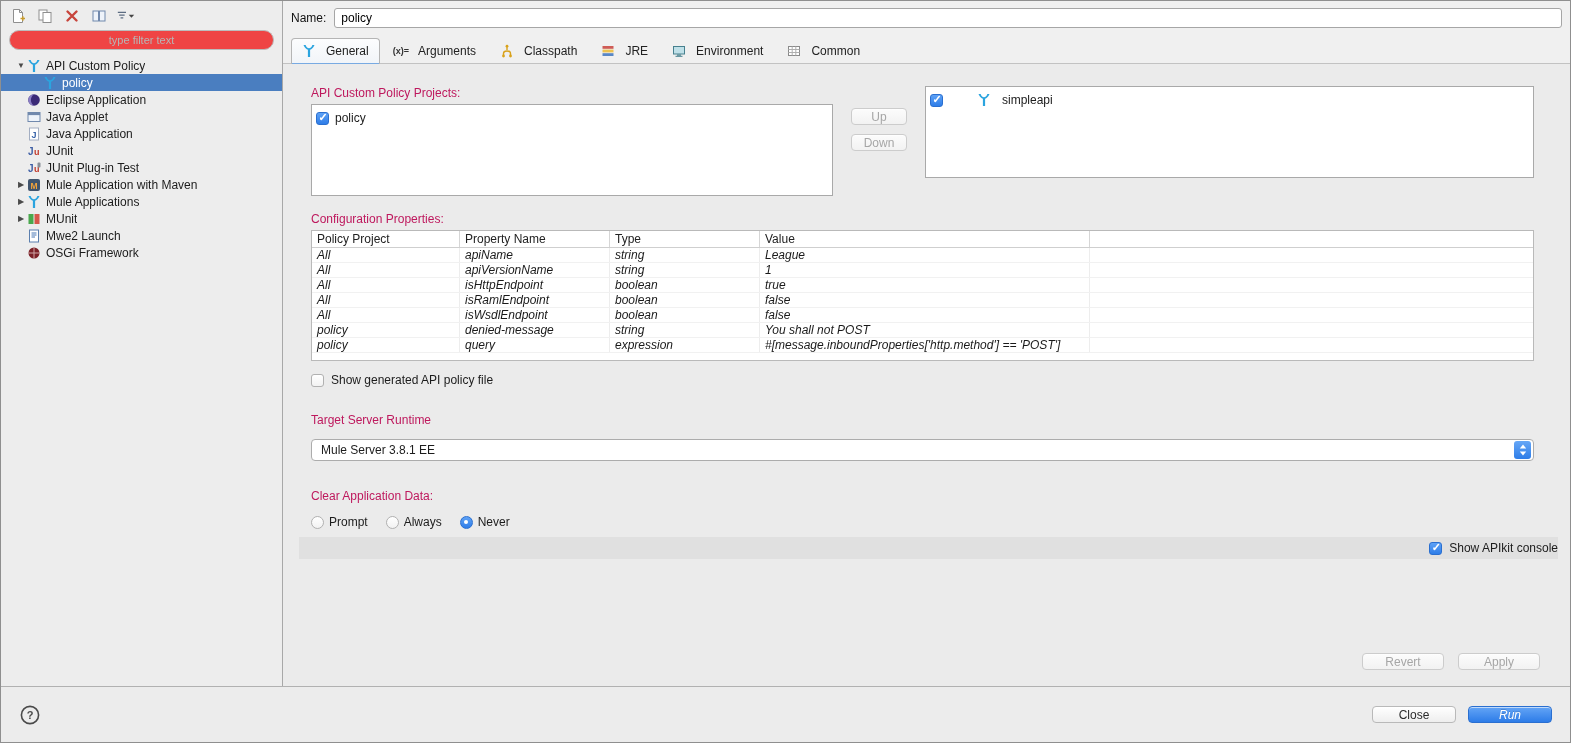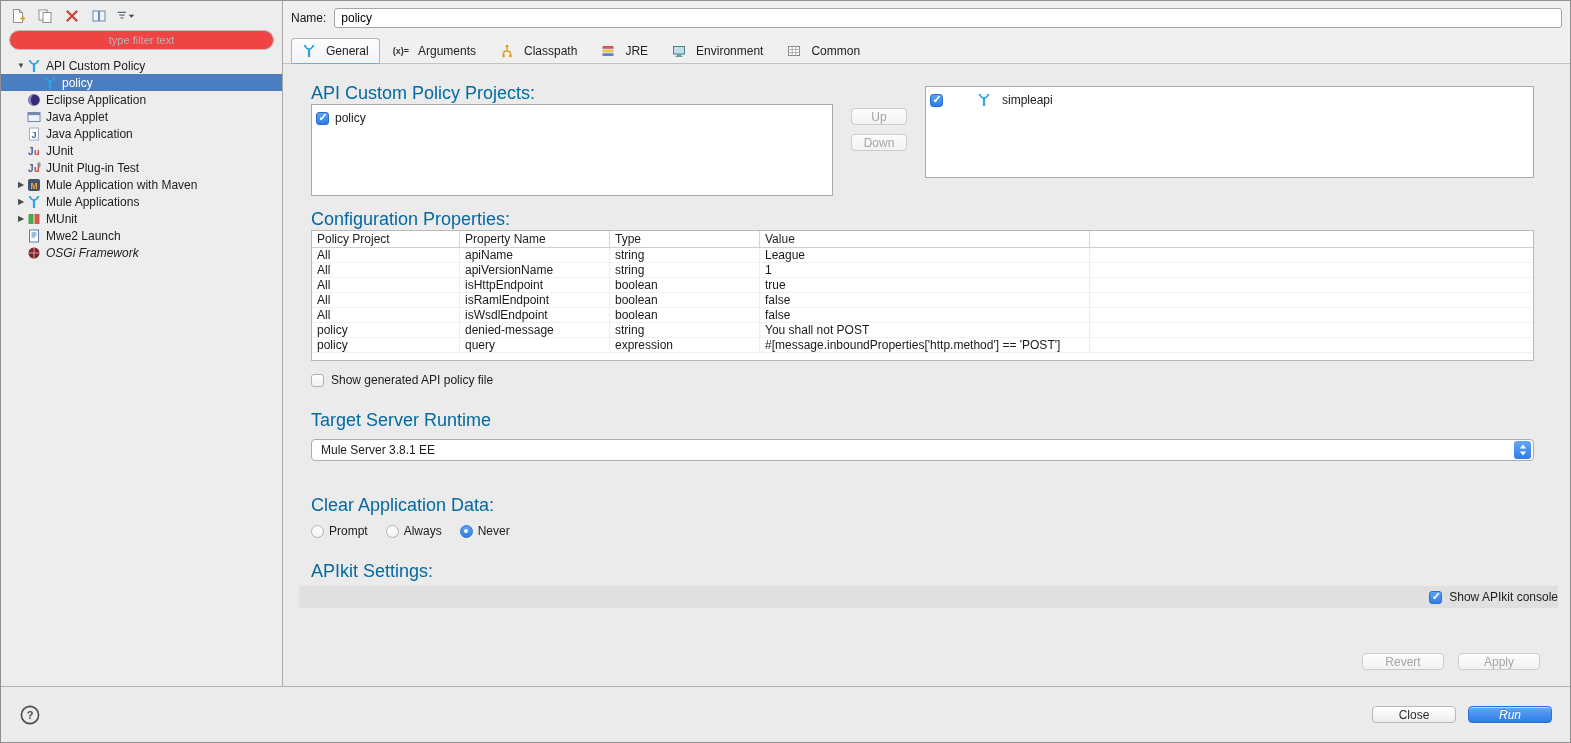--- a/index.html
+++ b/index.html
@@ -41,21 +41,21 @@
                 padding:0 6px; font-size:12px; font-family:"Liberation Sans",sans-serif; outline:none; }
   .tabs { display:flex; align-items:flex-end; height:31px; padding:0 0 0 8px; gap:2px;
           border-bottom:1px solid #c2c2c2; }
   .tab { display:flex; align-items:center; gap:5px; padding:5px 10px 6px; color:#222;
          border:1px solid transparent; border-bottom:none; border-radius:4px 4px 0 0;
          position:relative; margin-bottom:-1px; cursor:default; }
   .tab.active { background:linear-gradient(#fcfdfe,#f1f4f8); border-color:#b5b5b5; }
   .tab.active::after { content:''; position:absolute; left:0; right:0; bottom:-1px; height:2px; background:#78aae2; }
 
   .content { flex:1; position:relative; background:#ebebeb; padding:22px 36px 0 28px; overflow:hidden; }
-  .field-label { font-size:18px; color:#0369a1; line-height:14px; }
+  .field-label { font-size:12px; color:#be185d; line-height:14px; }
 
   .lists-row { display:flex; gap:10px; }
   .col-left { width:522px; }
   .col-right { flex:1; min-width:0; }
   .lists-row .field-label { margin-bottom:4px; }
   .listbox { height:92px; background:#fff; border:1px solid #a9a9a9; padding:4px 4px; overflow:hidden; }
   .list-item { display:flex; align-items:center; gap:6px; height:18px; }
   .tree-indent { width:22px; flex:0 0 22px; }
 
   .updown { width:72px; display:flex; flex-direction:column; gap:9px; align-items:center; padding-top:22px; }
@@ -71,38 +71,38 @@
 
   .cfg-label { margin-top:16px; margin-bottom:4px; }
   .table { height:131px; background:#fff; border:1px solid #b9b9b9; overflow:hidden; }
   .thead, .trowt { display:grid; grid-template-columns:148px 150px 150px 330px 1fr; }
   .thead { height:17px; border-bottom:1px solid #cfcfcf; }
   .th { padding:0 5px; border-right:1px solid #d6d6d6; display:flex; align-items:center;
         color:#222; overflow:hidden; white-space:nowrap; }
   .th:last-child { border-right:none; }
   .trowt { height:15px; border-bottom:1px solid #f1f1f1; }
   .td { padding:0 5px; border-right:1px solid #ededed; line-height:15px; white-space:nowrap;
-        overflow:hidden; color:#1a1a1a; }
+        overflow:hidden; color:#1a1a1a;font-style:italic; }
   .td:last-child { border-right:none; }
 
   .cb { width:13px; height:13px; flex:0 0 13px; border-radius:3px; display:inline-block; position:relative; }
   .cb.unchecked { background:linear-gradient(#ffffff,#f2f2f2); border:1px solid #b1b1b1; }
   .cb.checked { background:linear-gradient(#5ea2f6,#2e7de8); border:1px solid #2a6fd0; }
   .cb.checked::after { content:'✓'; position:absolute; left:1.5px; top:-1.5px; color:#fff; font-size:11px; font-weight:bold; }
 
   .check-row { margin-top:12px; display:flex; align-items:center; gap:7px; width:max-content; }
 
   .section-label.ts { margin-top:26px; }
   .combo { margin-top:12px; height:22px; background:#fff; border:1px solid #acacac; border-radius:4px;
            display:flex; align-items:center; justify-content:space-between; padding:0 2px 0 9px; }
   .combo-stepper { width:17px; height:18px; border-radius:3px; background:linear-gradient(#66a7f6,#2e7de8);
                    display:flex; align-items:center; justify-content:center; }
   .combo-stepper svg { width:8px; height:12px; }
 
-  .section-label.cad { margin-top:37px; }
+  .section-label.cad { margin-top:28px; }
   .radios { margin-top:12px; display:flex; gap:18px; }
   .radio { display:flex; align-items:center; gap:5px; }
   .rb { width:13px; height:13px; border-radius:50%; position:relative; flex:0 0 13px; }
   .rb.off { background:linear-gradient(#ffffff,#f2f2f2); border:1px solid #b1b1b1; }
   .rb.on { background:linear-gradient(#5ea2f6,#2e7de8); border:1px solid #2a6fd0; }
   .rb.on::after { content:''; position:absolute; left:3.5px; top:3.5px; width:4px; height:4px;
                   border-radius:50%; background:#fff; }
 
   .section-label.apik { margin-top:26px; }
   .stripe { margin:8px -24px 0 -12px; height:22px; background:#e0e0e0; display:flex; align-items:center;
@@ -263,21 +263,21 @@
           <div class="trow" style="padding-left: 14px;">
             <span class="twist"></span>
             <span class="ic">
               <svg viewBox="0 0 14 14">
                 <rect x="2.5" y="1" width="9" height="12" fill="#fff" stroke="#5b7fae"></rect>
                 <path d="M4.5 4h5M4.5 6h5M4.5 8h3.5" stroke="#4a78b5" stroke-width="1" fill="none"></path>
               </svg>
             </span>
             <span class="tlabel">Mwe2 Launch</span>
           </div>
-          <div class="trow" style="padding-left: 14px; font-style: italic;">
+          <div class="trow" style="padding-left: 14px;">
             <span class="twist"></span>
             <span class="ic">
               <svg viewBox="0 0 14 14">
                 <circle cx="7" cy="7" r="5.5" fill="#7c2128"></circle>
                 <path d="M7 1.5v11M1.5 7h11" stroke="#cfa6a6" stroke-width="1" fill="none"></path>
               </svg>
             </span>
             <span class="tlabel">OSGi Framework</span>
           </div>
         </div>
@@ -467,21 +467,20 @@
             <label class="radio">
               <span class="rb off"></span>
               <span>Always</span>
             </label>
             <label class="radio">
               <span class="rb on"></span>
               <span>Never</span>
             </label>
           </div>
 
-        <div class="field-label section-label apik">APIkit Settings:</div>
         <div class="stripe">
           <span class="cb checked"></span>
           <span>Show APIkit console</span>
         </div>
 
         <div class="revert-apply">
           <button class="btn disabled wide-btn">Revert</button>
           <button class="btn disabled wide-btn">Apply</button>
         </div>
 

